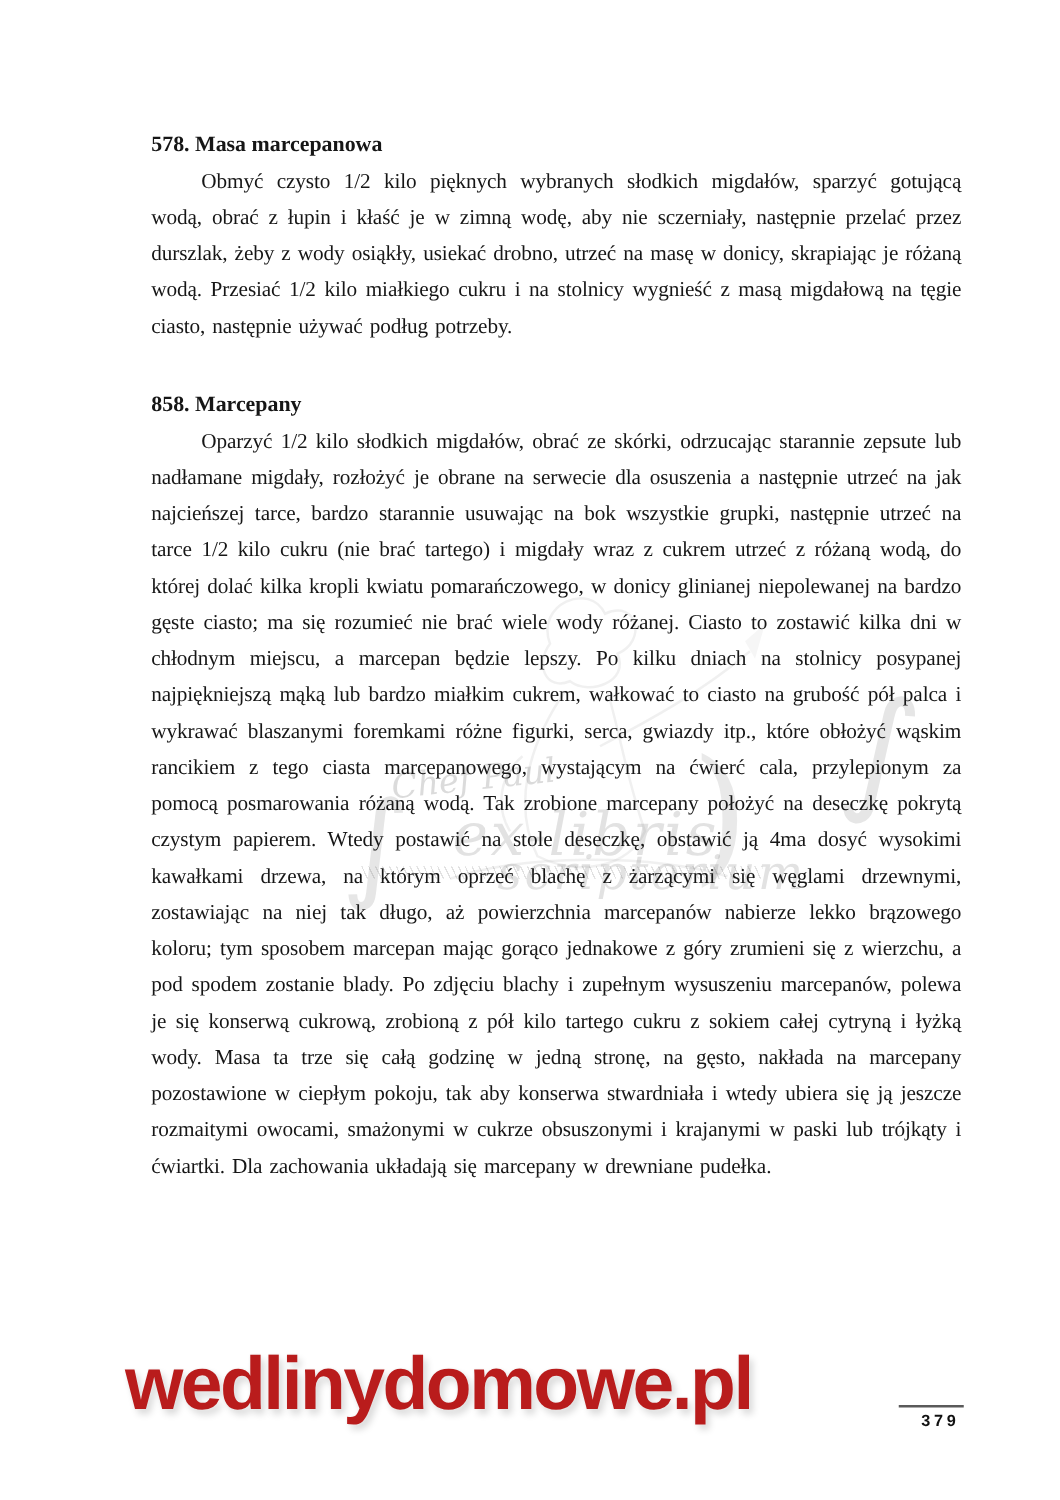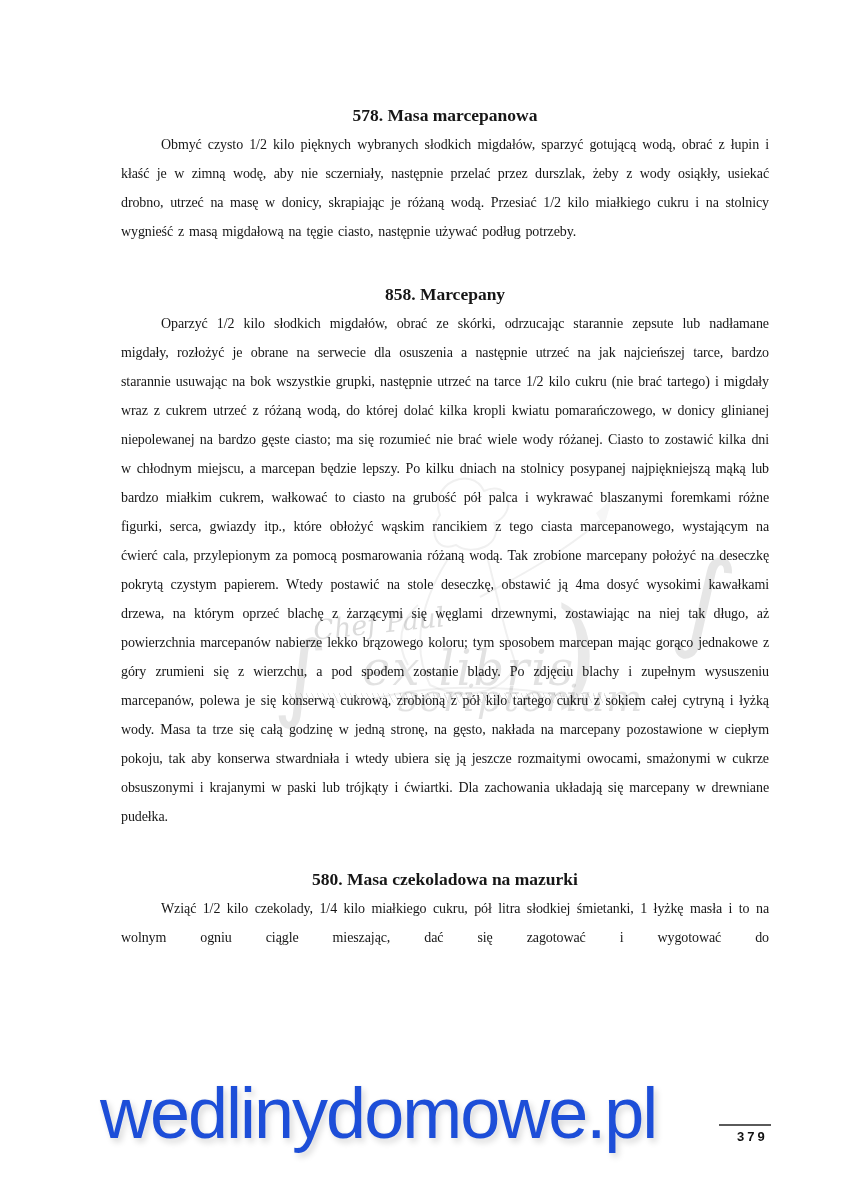--- a/index.html
+++ b/index.html
@@ -19,24 +19,24 @@
     width:648px;
     z-index:2;
   }
   .section { margin:0 0 33px 0; }
   .section:last-child { margin-bottom:0; }
   .section-heading {
     font-size:17.5px;
     font-weight:bold;
     line-height:30px;
     margin:0;
-    text-align:center;
+    text-align:left;
   }
   .section-body {
-    font-size:14px;
+    font-size:17px;
     line-height:29px;
     margin:0;
     text-align:justify;
     text-indent:40px;
     word-spacing:1.5px;
     letter-spacing:-0.1px;
   }
   .section-body.continued { text-align-last:justify; }
 
   
@@ -81,24 +81,24 @@
     left:288px; top:693px; width:322px; height:10px;
     background:repeating-linear-gradient(65deg, rgba(90,90,90,0.18) 0 1px, transparent 1px 5px);
   }
 
   
   .wm-bottom {
     position:absolute;
     left:100px; top:1072px;
     z-index:1;
     font-family:"Liberation Sans", sans-serif;
-    font-weight:normal;
-    font-size:72px;
+    font-weight:bold;
+    font-size:60px;
     letter-spacing:-2px;
-    color:#1d4ed8;
+    color:#b91c1c;
     text-shadow:0 0 2px #ececec, 3px 4px 6px #d9d9d9;
     white-space:nowrap;
     pointer-events:none;
   }
 
   
   .pagenum-rule {
     position:absolute;
     left:719px; top:1124px;
     width:52px; height:0;
@@ -142,24 +142,20 @@
     <div class="section">
       <h3 class="section-heading">578. Masa marcepanowa</h3>
       <p class="section-body">Obmyć czysto 1/2 kilo pięknych wybranych słodkich migdałów, sparzyć gotującą wodą, obrać z łupin i kłaść je w zimną wodę, aby nie sczerniały, następnie przelać przez durszlak, żeby z wody osiąkły, usiekać drobno, utrzeć na masę w donicy, skrapiając je różaną wodą. Przesiać 1/2 kilo miałkiego cukru i na stolnicy wygnieść z masą migdałową na tęgie ciasto, następnie używać podług potrzeby.</p>
     </div>
 
     <div class="section">
       <h3 class="section-heading">858. Marcepany</h3>
       <p class="section-body">Oparzyć 1/2 kilo słodkich migdałów, obrać ze skórki, odrzucając starannie zepsute lub nadłamane migdały, rozłożyć je obrane na serwecie dla osuszenia a następnie utrzeć na jak najcieńszej tarce, bardzo starannie usuwając na bok wszystkie grupki, następnie utrzeć na tarce 1/2 kilo cukru (nie brać tartego) i migdały wraz z cukrem utrzeć z różaną wodą, do której dolać kilka kropli kwiatu pomarańczowego, w donicy glinianej niepolewanej na bardzo gęste ciasto; ma się rozumieć nie brać wiele wody różanej. Ciasto to zostawić kilka dni w chłodnym miejscu, a marcepan będzie lepszy. Po kilku dniach na stolnicy posypanej najpiękniejszą mąką lub bardzo miałkim cukrem, wałkować to ciasto na grubość pół palca i wykrawać blaszanymi foremkami różne figurki, serca, gwiazdy itp., które obłożyć wąskim rancikiem z tego ciasta marcepanowego, wystającym na ćwierć cala, przylepionym za pomocą posmarowania różaną wodą. Tak zrobione marcepany położyć na deseczkę pokrytą czystym papierem. Wtedy postawić na stole deseczkę, obstawić ją 4ma dosyć wysokimi kawałkami drzewa, na którym oprzeć blachę z żarzącymi się węglami drzewnymi, zostawiając na niej tak długo, aż powierzchnia marcepanów nabierze lekko brązowego koloru; tym sposobem marcepan mając gorąco jednakowe z góry zrumieni się z wierzchu, a pod spodem zostanie blady. Po zdjęciu blachy i zupełnym wysuszeniu marcepanów, polewa je się konserwą cukrową, zrobioną z pół kilo tartego cukru z sokiem całej cytryną i łyżką wody. Masa ta trze się całą godzinę w jedną stronę, na gęsto, nakłada na marcepany pozostawione w ciepłym pokoju, tak aby konserwa stwardniała i wtedy ubiera się ją jeszcze rozmaitymi owocami, smażonymi w cukrze obsuszonymi i krajanymi w paski lub trójkąty i ćwiartki. Dla zachowania układają się marcepany w drewniane pudełka.</p>
     </div>
 
-    <div class="section">
-      <h3 class="section-heading">580. Masa czekoladowa na mazurki</h3>
-      <p class="section-body continued">Wziąć 1/2 kilo czekolady, 1/4 kilo miałkiego cukru, pół litra słodkiej śmietanki, 1 łyżkę masła i to na wolnym ogniu ciągle mieszając, dać się zagotować i wygotować do</p>
-    </div>
 
   </div>
 
   <div class="wm-bottom">wedlinydomowe.pl</div>
 
   <div class="pagenum-rule"></div>
   <div class="pagenum">379</div>
 
 </div>
 

